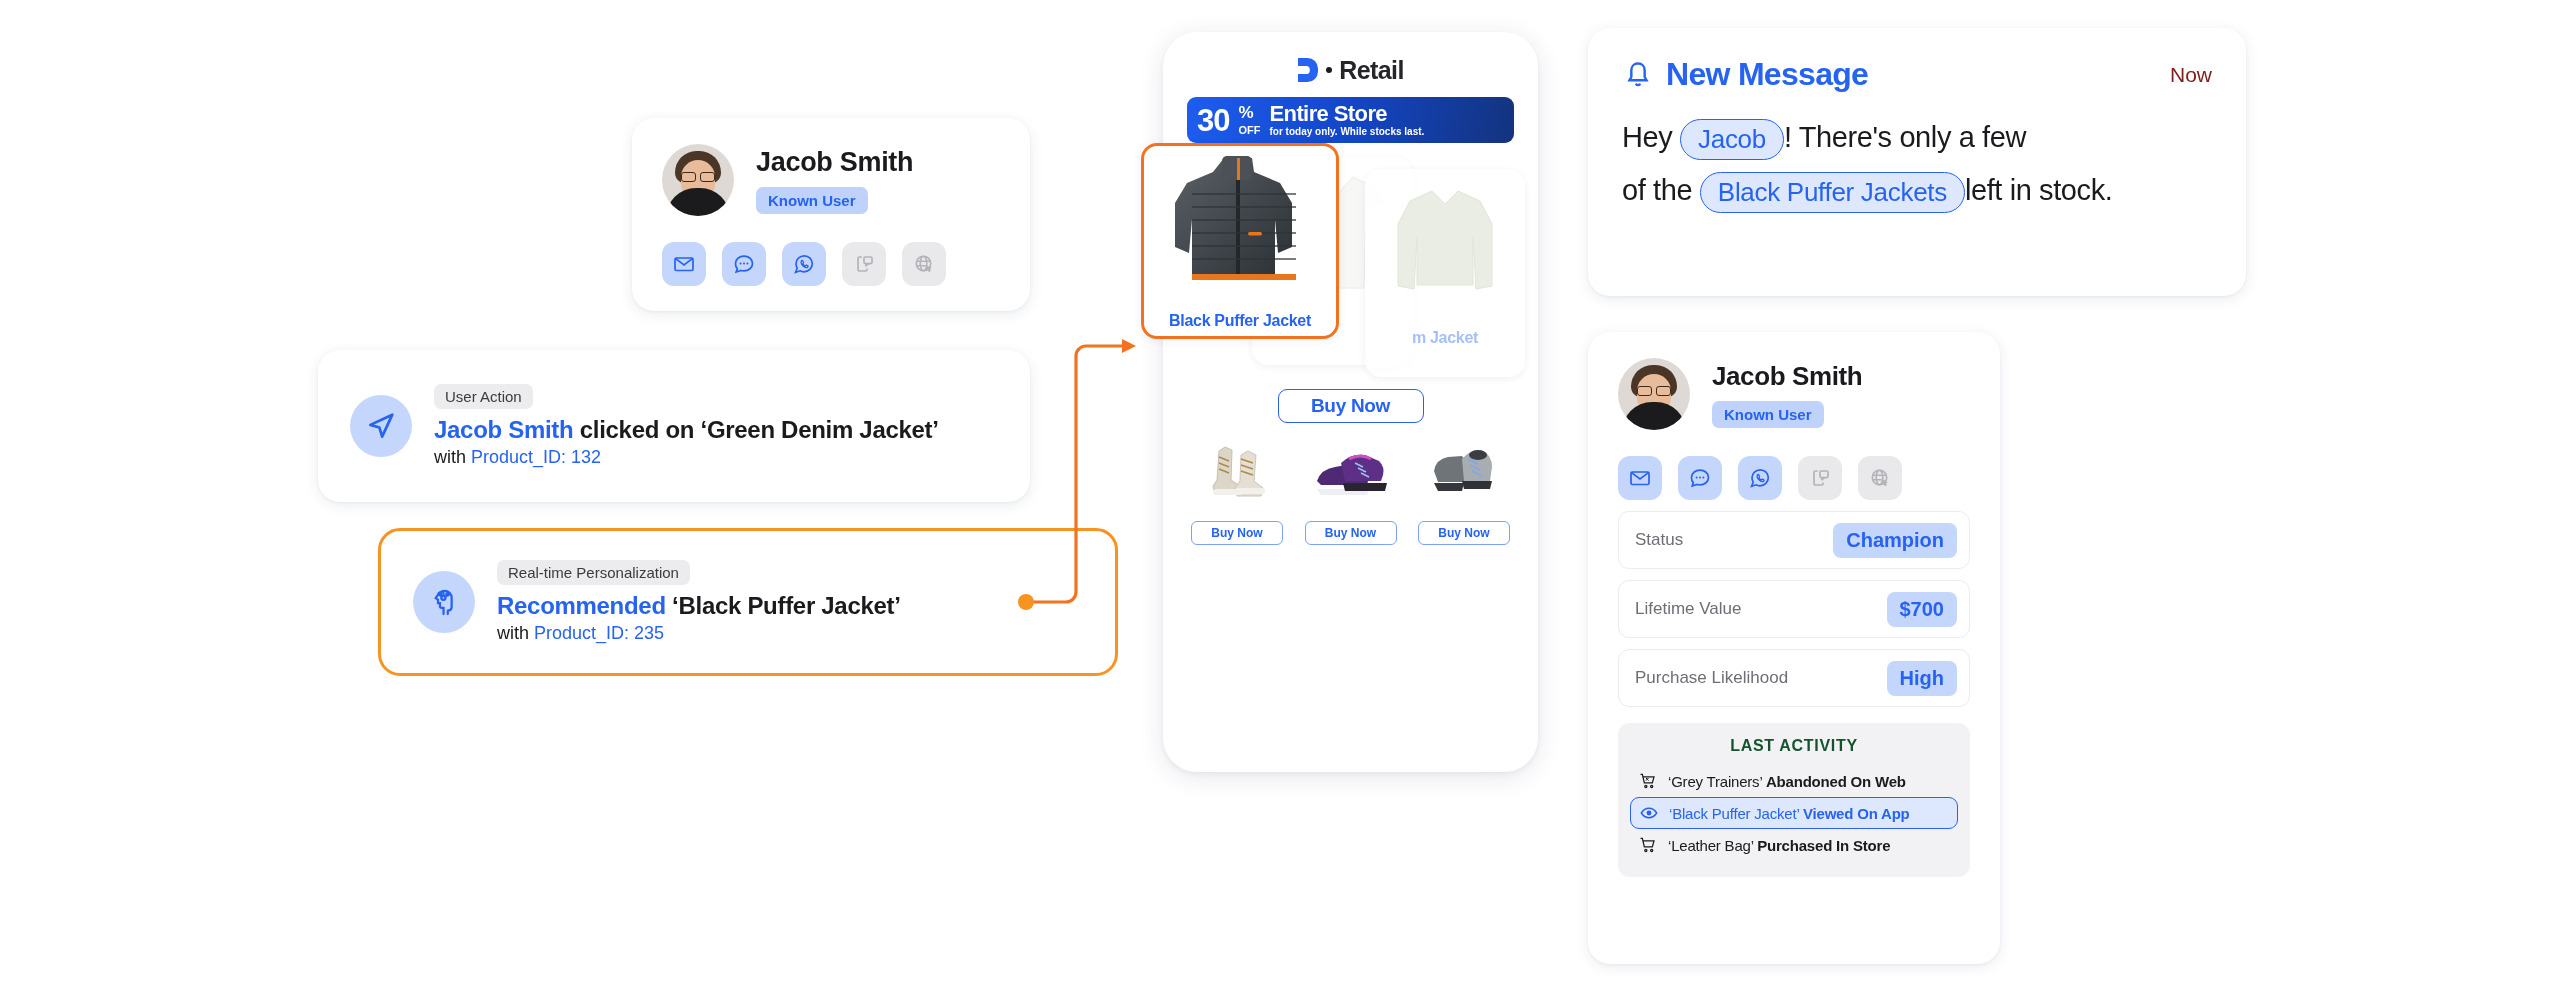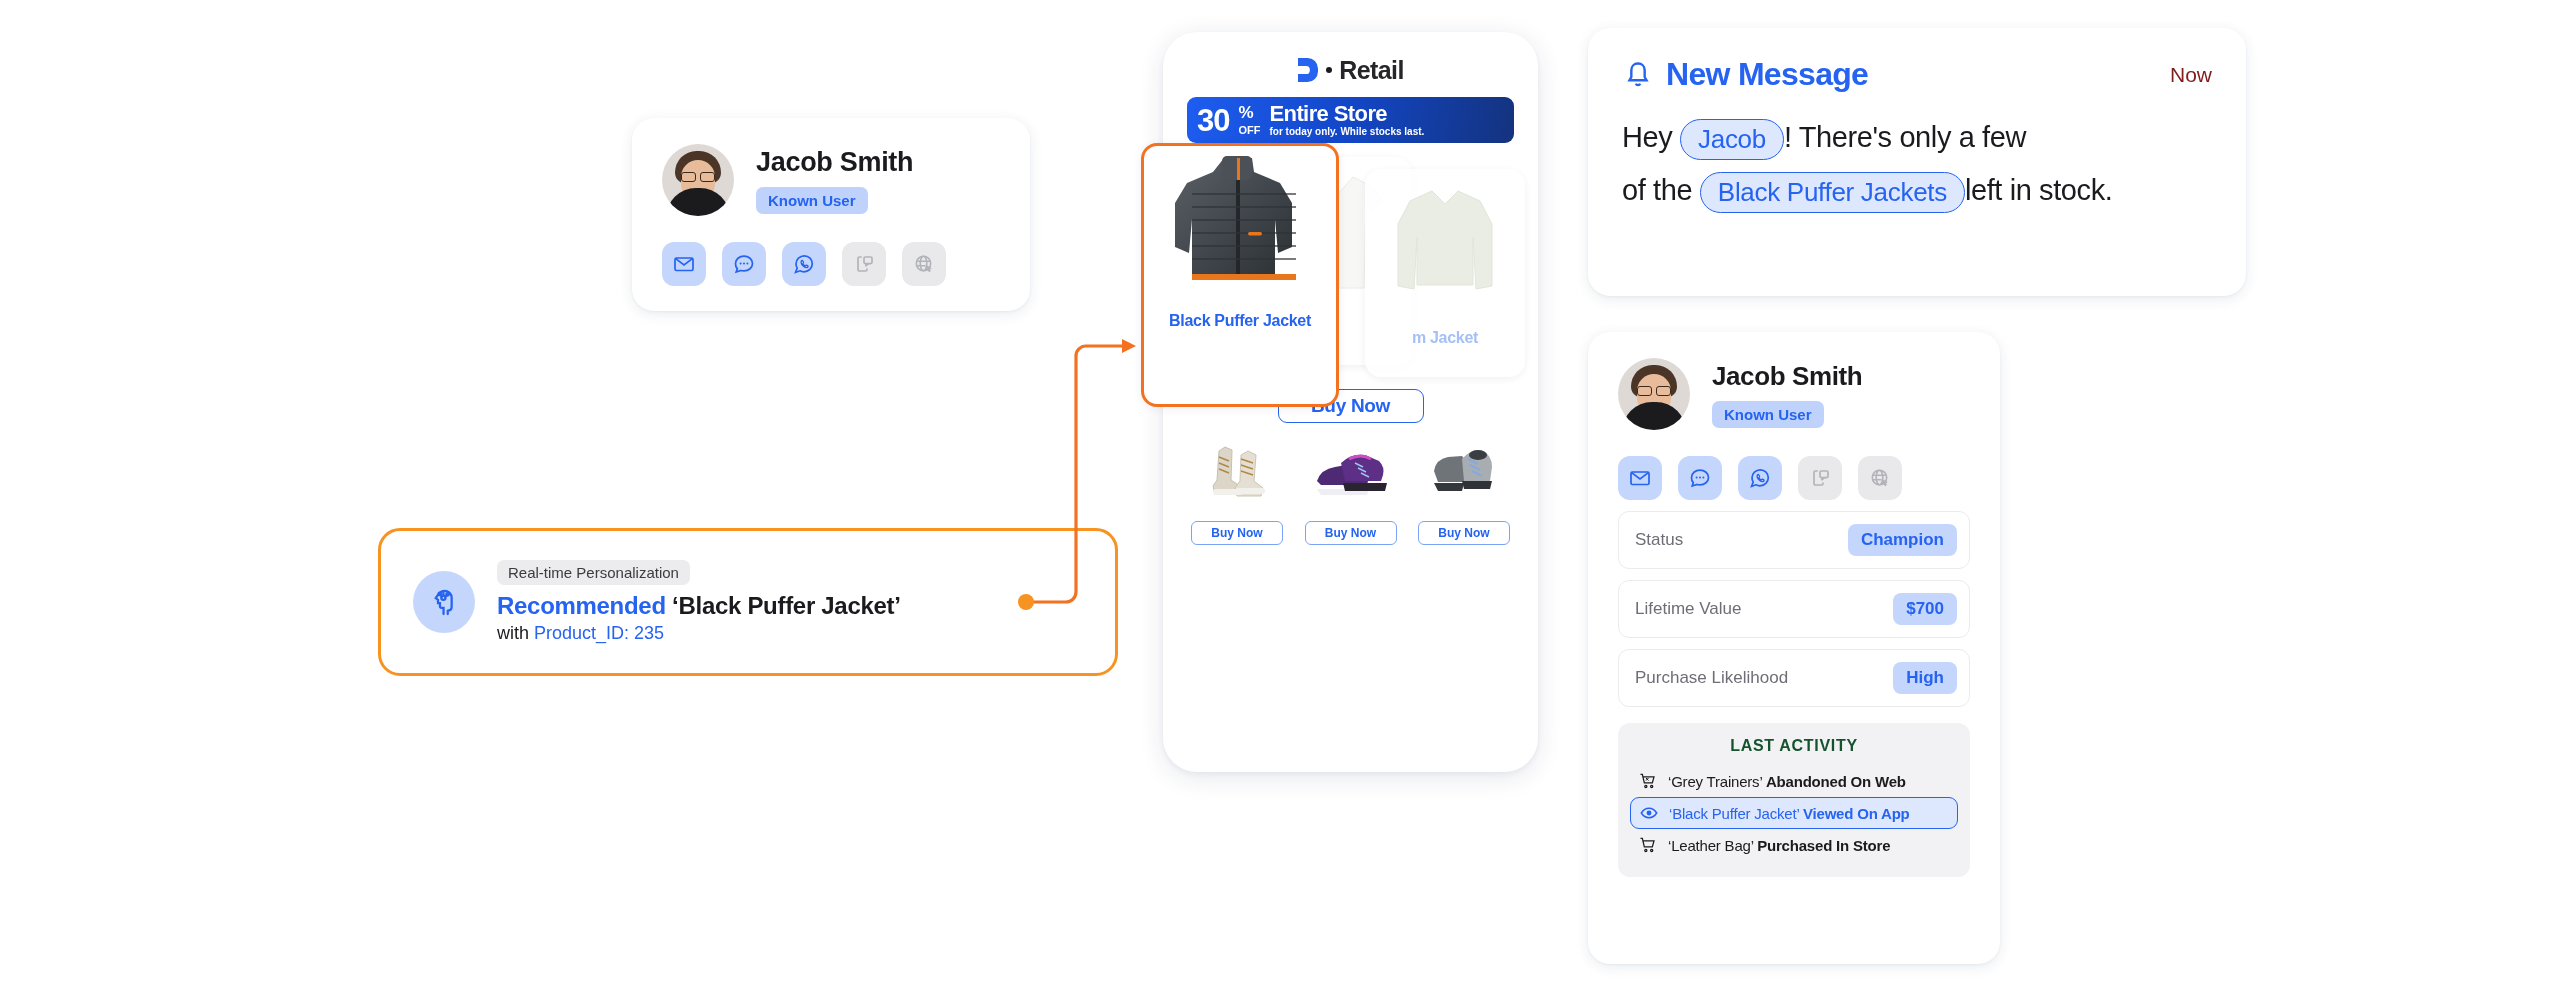--- a/index.html
+++ b/index.html
@@ -96,21 +96,21 @@
 
   .prod-strip { position:relative; margin-top:14px; height:218px; }
   .prod-card {
     position:absolute; background:#fff; border-radius:16px;
     box-shadow:0 2px 10px rgba(25,40,80,.07);
     display:flex; flex-direction:column; align-items:center; justify-content:flex-start;
   }
   .prod-card.ghost1 { left:65px; top:0; width:160px; height:208px; opacity:.92; }
   .prod-card.ghost2 { left:178px; top:12px; width:160px; height:208px; opacity:.92; }
   .prod-card.focus {
-    left:-46px; top:-14px; width:198px; height:264px;
+    left:-46px; top:-14px; width:198px; height:196px;
     border:3px solid #f4711f; z-index:4; background:#fff;
   }
   .prod-name { font-size:16px; font-weight:700; color:#2563f0; letter-spacing:-.3px; }
   .prod-name.ghost { color:#9dbbf7; }
 
   .buy-main {
     margin:14px auto 0; display:block; width:146px; height:34px;
     border:1.6px solid #2563f0; border-radius:9px; background:#fff;
     color:#2563f0; font-size:19px; font-weight:700; letter-spacing:-.3px;
     font-family:"Liberation Sans", sans-serif; cursor:pointer;
@@ -140,21 +140,21 @@
   
   #profile-card-right { left: 1588px; top: 332px; width: 412px; height: 632px; padding: 26px 30px 28px; }
   .rp-name { font-size:26px; font-weight:700; color:#1b1b1f; letter-spacing:-.4px; }
   .kv {
     display:flex; align-items:center; justify-content:space-between;
     height:58px; border:1px solid #ececee; border-radius:11px;
     padding:0 12px 0 16px; margin-top:11px; background:#fff;
   }
   .kv-k { font-size:17px; color:#6e6e76; }
   .kv-v {
-    background:#c5d6fd; color:#2563f0; font-size:17px; font-weight:600;
+    background:#c5d6fd; color:#2563f0; font-size:20px; font-weight:600;
     padding:6px 13px; border-radius:8px;
   }
   .activity {
     margin-top:16px; background:#f2f2f4; border-radius:12px; padding:14px 12px 16px;
   }
   .act-title {
     text-align:center; font-size:16px; font-weight:700; color:#14532d;
     letter-spacing:.7px; margin-bottom:10px;
   }
   .act-row {
@@ -217,20 +217,34 @@
         <svg width="24" height="24" viewBox="0 0 24 24" fill="none" stroke="#b3b3ba" stroke-width="1.6">
           <circle cx="11.5" cy="11.5" r="7.2"></circle>
             <ellipse cx="11.5" cy="11.5" rx="3.3" ry="7.2"></ellipse>
           <path d="M4.5 9.2h14M4.5 13.8h9"></path>
           <path d="M14.4 13.6v5.4l1.5-1.5 1.2 2.2 1.3-.8-1.3-2.1 2.1-.3Z" fill="#b3b3ba" stroke-width="1"></path>
           </svg>
       </div>
     </div>
   </div>
 
+  <div class="card" id="event-card-action">
+    <div class="ev-inner">
+      <div class="ev-ico">
+        <svg width="34" height="34" viewBox="0 0 24 24" fill="none" stroke="#2563f0" stroke-width="1.9" stroke-linejoin="round">
+          <path d="M20 4 4.5 11.2l6.4 1.9 1.9 6.4L20 4Z"></path>
+          </svg>
+      </div>
+      <div>
+        <span class="ev-tag">User Action</span>
+        <div class="ev-line1"><span class="hl">Jacob Smith</span><span> clicked on ‘Green Denim Jacket’</span></div>
+        <div class="ev-line2"><span>with </span><span class="hl">Product_ID: 132</span></div>
+      </div>
+    </div>
+  </div>
 
   <div class="card" id="event-card-reco">
     <div class="ev-inner">
       <div class="ev-ico">
         <svg width="36" height="36" viewBox="0 0 24 24" fill="none" stroke="#2563f0" stroke-width="1.5" stroke-linecap="round">
           <path d="M14.5 20v-2.2M14.5 17.8c1.6 0 2.6-1 2.6-2.6V9.2c0-2.6-2.1-4.7-4.7-4.7-1.5 0-2.8.7-3.7 1.8L6.5 9.4l1.5 1.1v2.2h1.3v2.1c0 .6.5 1.1 1.1 1.1h1.3V20"></path>
           <circle cx="11.6" cy="9.2" r="1.4"></circle>
             <circle cx="9.2" cy="6.6" r=".85"></circle>
             <circle cx="14.4" cy="6.9" r=".85"></circle>
           <path d="M11.6 7.8V5.1M10.6 8.4 9.7 7.3M12.7 8.5l1.2-1"></path>

